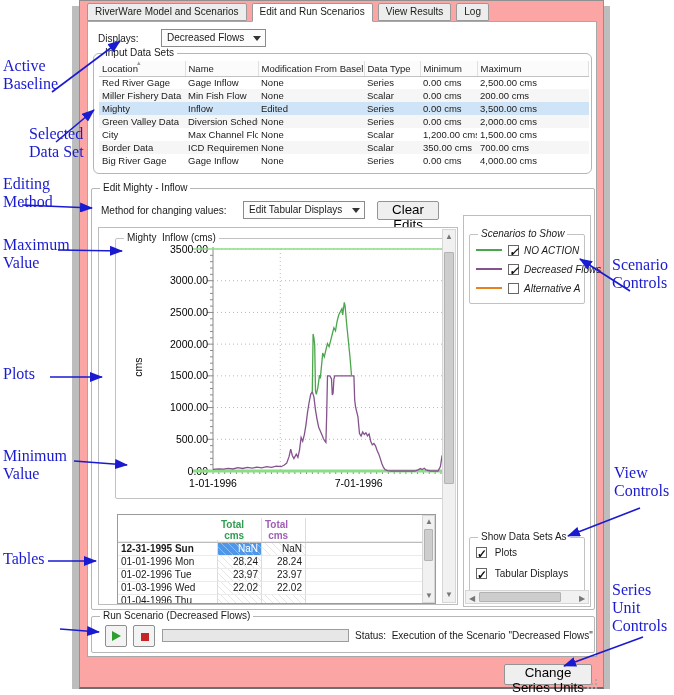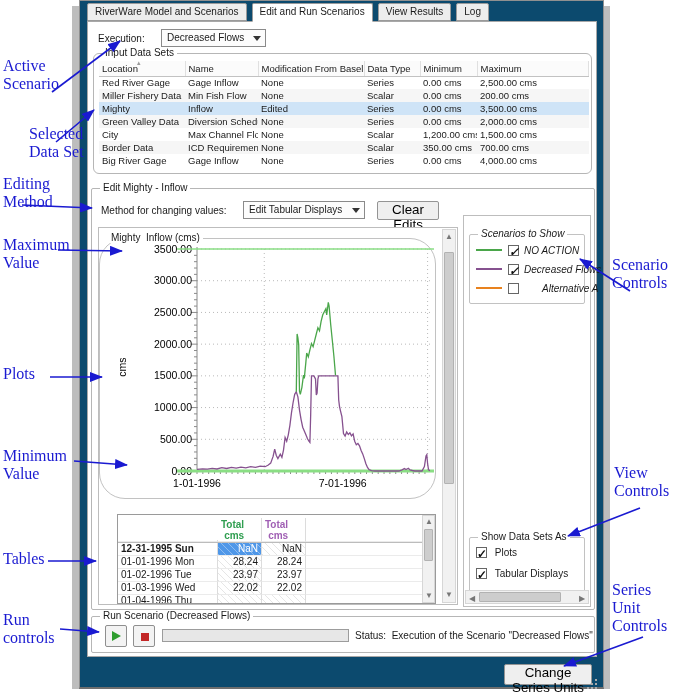--- a/index.html
+++ b/index.html
@@ -3,21 +3,21 @@
 <meta charset="utf-8">
 <style>
   * { box-sizing: border-box; margin: 0; padding: 0; }
   html,body { width:674px; height:695px; background:#fff; font-family:"Liberation Sans",sans-serif; color:#1a1a1a; }
   .page { position:relative; width:674px; height:695px; overflow:hidden; font-size:10px; }
 
   
   .shadow { position:absolute; background:#bdbdbd; }
   .shadow.left  { left:72px; top:6px; width:7px; height:683px; }
   .shadow.right { left:603px; top:6px; width:7px; height:683px; }
-  .window { position:absolute; left:79px; top:0; width:525px; height:689px; background:#0c4a6e;
+  .window { position:absolute; left:79px; top:0; width:525px; height:689px; background:#fca5a5;
             border:1px solid #909090; border-bottom:2px solid #6e6e6e;padding-left:26px; }
 
   .tabbar { position:absolute; left:7px; top:2px; height:19px; z-index:3; white-space:nowrap; }
   .tab { display:inline-block; border:1px solid #9a9a9a; background:#ededed; padding:2px 7px 2px 7px;
          margin-right:5px; border-radius:2px 2px 0 0; height:18px; cursor:default; }
   .tab.active { background:#fff; border-bottom:1px solid #fff; height:19px; position:relative; z-index:4; }
 
   .pane { position:absolute; left:7px; top:20px; width:510px; height:636px; border:1px solid #a8a8a8; background:#fff; }
 
   
@@ -98,21 +98,21 @@
   <div class="shadow right"></div>
 
   <div class="window">
 
     <div class="tabbar">
       <span class="tab">RiverWare Model and Scenarios</span><span class="tab active">Edit and Run Scenarios</span><span class="tab">View Results</span><span class="tab">Log</span>
     </div>
 
     <div class="pane">
 
-      <span style="position:absolute;left:10px;top:11px;">Execution:</span>
+      <span style="position:absolute;left:10px;top:11px;">Displays:</span>
       <div class="combo" style="left:73px;top:7px;width:105px;">
         <span>Decreased Flows</span>
         <span class="arr"></span>
       </div>
 
       <div class="gb" style="left:5px;top:31px;width:499px;height:121px;border-radius:6px;">
         <span class="legend">Input Data Sets</span>
         <table class="itable" id="input-table">
           <colgroup>
               <col style="width:86px">
@@ -198,21 +198,21 @@
 
         <span style="position:absolute;left:9px;top:16px;">Method for changing values:</span>
         <div class="combo" style="left:151px;top:12px;width:122px;">
           <span>Edit Tabular Displays</span>
           <span class="arr"></span>
         </div>
         <button class="btn" style="left:285px;top:12px;width:62px;height:19px;">Clear Edits</button>
 
         <div style="position:absolute;left:6px;top:38px;width:360px;height:378px;border:1px solid #bdbdbd;background:#fff;">
 
-          <div class="gb" style="left:0;top:10px;width:337px;height:261px;border-color:#c2c2c2;border-radius:26px;">
+          <div class="gb" style="left:16px;top:10px;width:337px;height:261px;border-color:#c2c2c2;">
             <span class="legend">Mighty  Inflow (cms)</span>
             <svg id="chart" width="334" height="252" style="position:absolute;left:0;top:4px;">
                 <line x1="97" y1="196.28571428571428" x2="330" y2="196.28571428571428" stroke="#b9b9b9" stroke-dasharray="1,3"></line>
                 <line x1="97" y1="164.57142857142856" x2="330" y2="164.57142857142856" stroke="#b9b9b9" stroke-dasharray="1,3"></line>
                 <line x1="97" y1="132.85714285714286" x2="330" y2="132.85714285714286" stroke="#b9b9b9" stroke-dasharray="1,3"></line>
                 <line x1="97" y1="101.14285714285714" x2="330" y2="101.14285714285714" stroke="#b9b9b9" stroke-dasharray="1,3"></line>
                 <line x1="97" y1="69.42857142857142" x2="330" y2="69.42857142857142" stroke="#b9b9b9" stroke-dasharray="1,3"></line>
                 <line x1="97" y1="37.71428571428572" x2="330" y2="37.71428571428572" stroke="#b9b9b9" stroke-dasharray="1,3"></line>
                 <line x1="97" y1="6" x2="330" y2="6" stroke="#b9b9b9" stroke-dasharray="1,3"></line>
                 <line x1="164.2577319587629" y1="6" x2="164.2577319587629" y2="228" stroke="#b9b9b9" stroke-dasharray="1,3"></line>
@@ -372,21 +372,21 @@
           </div>
         </div>
 
         <div style="position:absolute;left:371px;top:26px;width:128px;height:392px;border:1px solid #bdbdbd;background:#fff;">
 
           <div class="gb" style="left:5px;top:18px;width:116px;height:70px;border-color:#c2c2c2;font-style:italic;">
             <span class="legend">Scenarios to Show</span>
             <div id="scenario-legend" style="position:absolute;left:2px;top:6px;right:2px;">
                 <div class="legrow"><span class="swatch" style="background: rgb(74, 166, 74);"></span><span class="cb checked"></span><span style="margin-left: 5px;">NO ACTION</span></div>
                 <div class="legrow"><span class="swatch" style="background: rgb(134, 81, 143);"></span><span class="cb checked"></span><span style="margin-left: 5px;">Decreased Flows</span></div>
-                <div class="legrow"><span class="swatch" style="background: rgb(232, 130, 30);"></span><span class="cb"></span><span style="margin-left: 23px;">Alternative A</span></div>
+                <div class="legrow"><span class="swatch" style="background: rgb(232, 130, 30);"></span><span class="cb"></span><span style="margin-left: 5px;">Alternative A</span></div>
               </div>
           </div>
 
           <div class="gb" style="left:5px;top:321px;width:116px;height:55px;border-color:#c2c2c2;">
             <span class="legend">Show Data Sets As</span>
             <div class="legrow" style="padding-left:6px;top:5px;">
               <span class="cb checked"></span>
               <span style="margin-left:5px;">Plots</span>
             </div>
             <div class="legrow" style="padding-left:6px;top:7px;">
@@ -416,28 +416,27 @@
           <span>Status:</span>&nbsp;
           <span>Execution of the Scenario "Decreased Flows" Compl</span>
         </div>
       </div>
     </div>
 
     <button class="btn" style="left:424px;top:663px;width:88px;height:21px;">Change Series Units</button>
     <div class="grip" style="right:6px;bottom:6px;"></div>
   </div>
 
-  <div class="ann" style="left:3px;top:57px;width:76px;">Active Scenario</div>
+  <div class="ann" style="left:3px;top:57px;width:76px;">Active Baseline</div>
   <div class="ann" style="left:3px;top:125px;width:72px;margin-left:26px;">Selected Data Set</div>
   <div class="ann" style="left:3px;top:175px;width:64px;">Editing Method</div>
   <div class="ann" style="left:3px;top:236px;width:78px;">Maximum Value</div>
   <div class="ann" style="left:3px;top:365px;width:60px;">Plots</div>
   <div class="ann" style="left:3px;top:447px;width:78px;">Minimum Value</div>
   <div class="ann" style="left:3px;top:550px;width:60px;">Tables</div>
-  <div class="ann" style="left:3px;top:611px;width:62px;">Run controls</div>
   <div class="ann" style="left:612px;top:256px;width:62px;">Scenario Controls</div>
   <div class="ann" style="left:614px;top:464px;width:60px;">View Controls</div>
   <div class="ann" style="left:612px;top:581px;width:62px;">Series Unit Controls</div>
 
   <svg id="arrows">
     <defs>
       <marker id="ah" markerUnits="userSpaceOnUse" markerWidth="14" markerHeight="10" refX="12" refY="5" orient="auto">
         <path d="M0,0 L13,5 L0,10 z" fill="#1a1ad1"></path>
       </marker>
     </defs>

